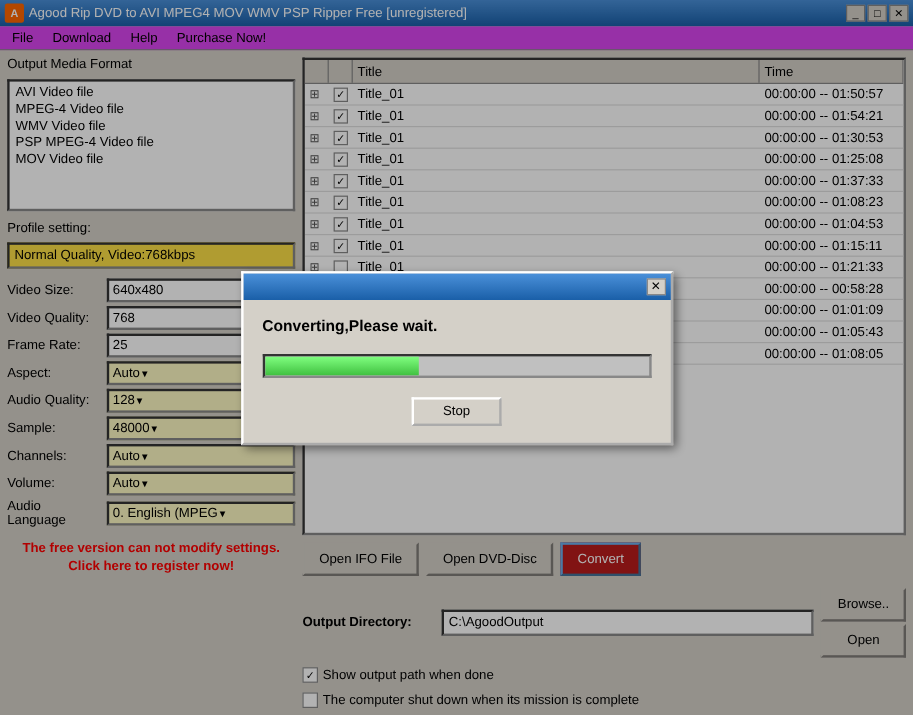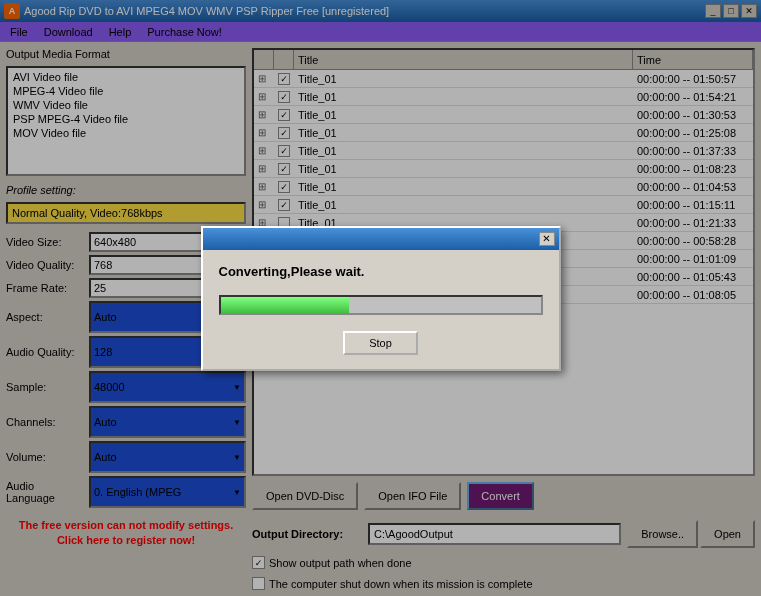--- a/index.html
+++ b/index.html
@@ -19,21 +19,21 @@
     .title-bar-icon { width: 16px; height: 16px; background: #ff6600; border-radius: 2px; display: flex; align-items: center; justify-content: center; font-size: 9px; color: white; font-weight: bold; }
     .title-bar-text { font-size: 11px; font-weight: normal; }
     .title-bar-controls { display: flex; gap: 2px; }
     .title-ctrl-btn {
       width: 16px; height: 14px; background: #d4d0c8; border: 1px solid #888; cursor: pointer;
       display: flex; align-items: center; justify-content: center; font-size: 9px; color: #000;
     }
 
     
     .menu-bar {
-      background: #8b5cf6;
+      background: #d946ef;
       border-bottom: 1px solid #888;
       display: flex;
       align-items: center;
       padding: 2px 4px;
       height: 20px;
       gap: 4px;
     }
     .menu-item {
       padding: 1px 6px;
       cursor: pointer;
@@ -69,21 +69,21 @@
       padding: 2px;
       height: 110px;
       overflow-y: auto;
     }
     .format-item {
       padding: 1px 3px;
       cursor: pointer;
       color: #000;
     }
 
-    .profile-label { font-size: 11px; margin-top: 4px; font-style: italic; }
+    .profile-label { font-size: 11px; margin-top: 4px; }
     .profile-value {
       background: #fde047;
       border: 2px inset #888;
       padding: 2px 4px;
       height: 22px;
       display: flex;
       align-items: center;
       margin-top: 2px;
     }
 
@@ -97,27 +97,26 @@
     .setting-label { font-size: 11px; color: #000; }
     .setting-input {
       background: white;
       border: 2px inset #888;
       padding: 1px 3px;
       height: 20px;
       display: flex;
       align-items: center;
     }
     .setting-select {
-      background: #1d4ed8;
+      background: #fef9c3;
       border: 2px inset #888;
       padding: 1px 3px;
-      height: 32px;
-      display: flex;
-      align-items: center;
-      justify-content: space-between;
+      height: 20px;
+      display: flex;
+      align-items: center;
     }
     .select-arrow { font-size: 8px; color: #000; }
 
     .warning-text {
       color: red;
       font-size: 11px;
       text-align: center;
       margin-top: 6px;
       font-weight: bold;
       line-height: 1.4;
@@ -183,21 +182,21 @@
       padding: 0 12px;
       border: 2px outset #d4d0c8;
       background: #d4d0c8;
       cursor: pointer;
       font-size: 11px;
       display: flex;
       align-items: center;
       justify-content: center;
     }
     .btn-convert {
-      background: #701a75;
+      background: #b91c1c;
       color: white;
       border: 2px outset #6aafed;
     }
 
     .setting-section { font-size: 11px; color: #000; }
     .output-row {
       display: flex;
       align-items: center;
       gap: 6px;
       margin-top: 4px;
@@ -206,21 +205,21 @@
     .output-path {
       background: white;
       border: 2px inset #888;
       padding: 2px 4px;
       flex: 1;
       height: 22px;
       display: flex;
       align-items: center;
       font-size: 11px;
     }
-    .output-btns { display: flex; gap: 2px; }
+    .output-btns { display: flex; gap: 2px; flex-direction: column; }
 
     .checkbox-row {
       display: flex;
       align-items: center;
       gap: 4px;
       margin-top: 4px;
     }
     .check-box { width: 13px; height: 13px; border: 1px solid #888; background: white; display: flex; align-items: center; justify-content: center; font-size: 9px; }
 
     
@@ -508,22 +507,22 @@
       <div class="td-cell">
         <div class="checkbox"></div>
       </div>
       <div class="td-cell">Title_01</div>
       <div class="td-cell">00:00:00 -- 01:08:05</div>
     </div>
         </div>
     </div>
 
     <div class="bottom-controls">
+      <button class="btn">Open IFO File</button>
       <button class="btn">Open DVD-Disc</button>
-      <button class="btn">Open IFO File</button>
       <button class="btn btn-convert">Convert</button>
     </div>
 
 
     <div class="output-row">
       <span class="output-label">Output Directory:</span>
       <div class="output-path">C:\AgoodOutput</div>
       <div class="output-btns">
         <button class="btn">Browse..</button>
         <button class="btn">Open</button>

